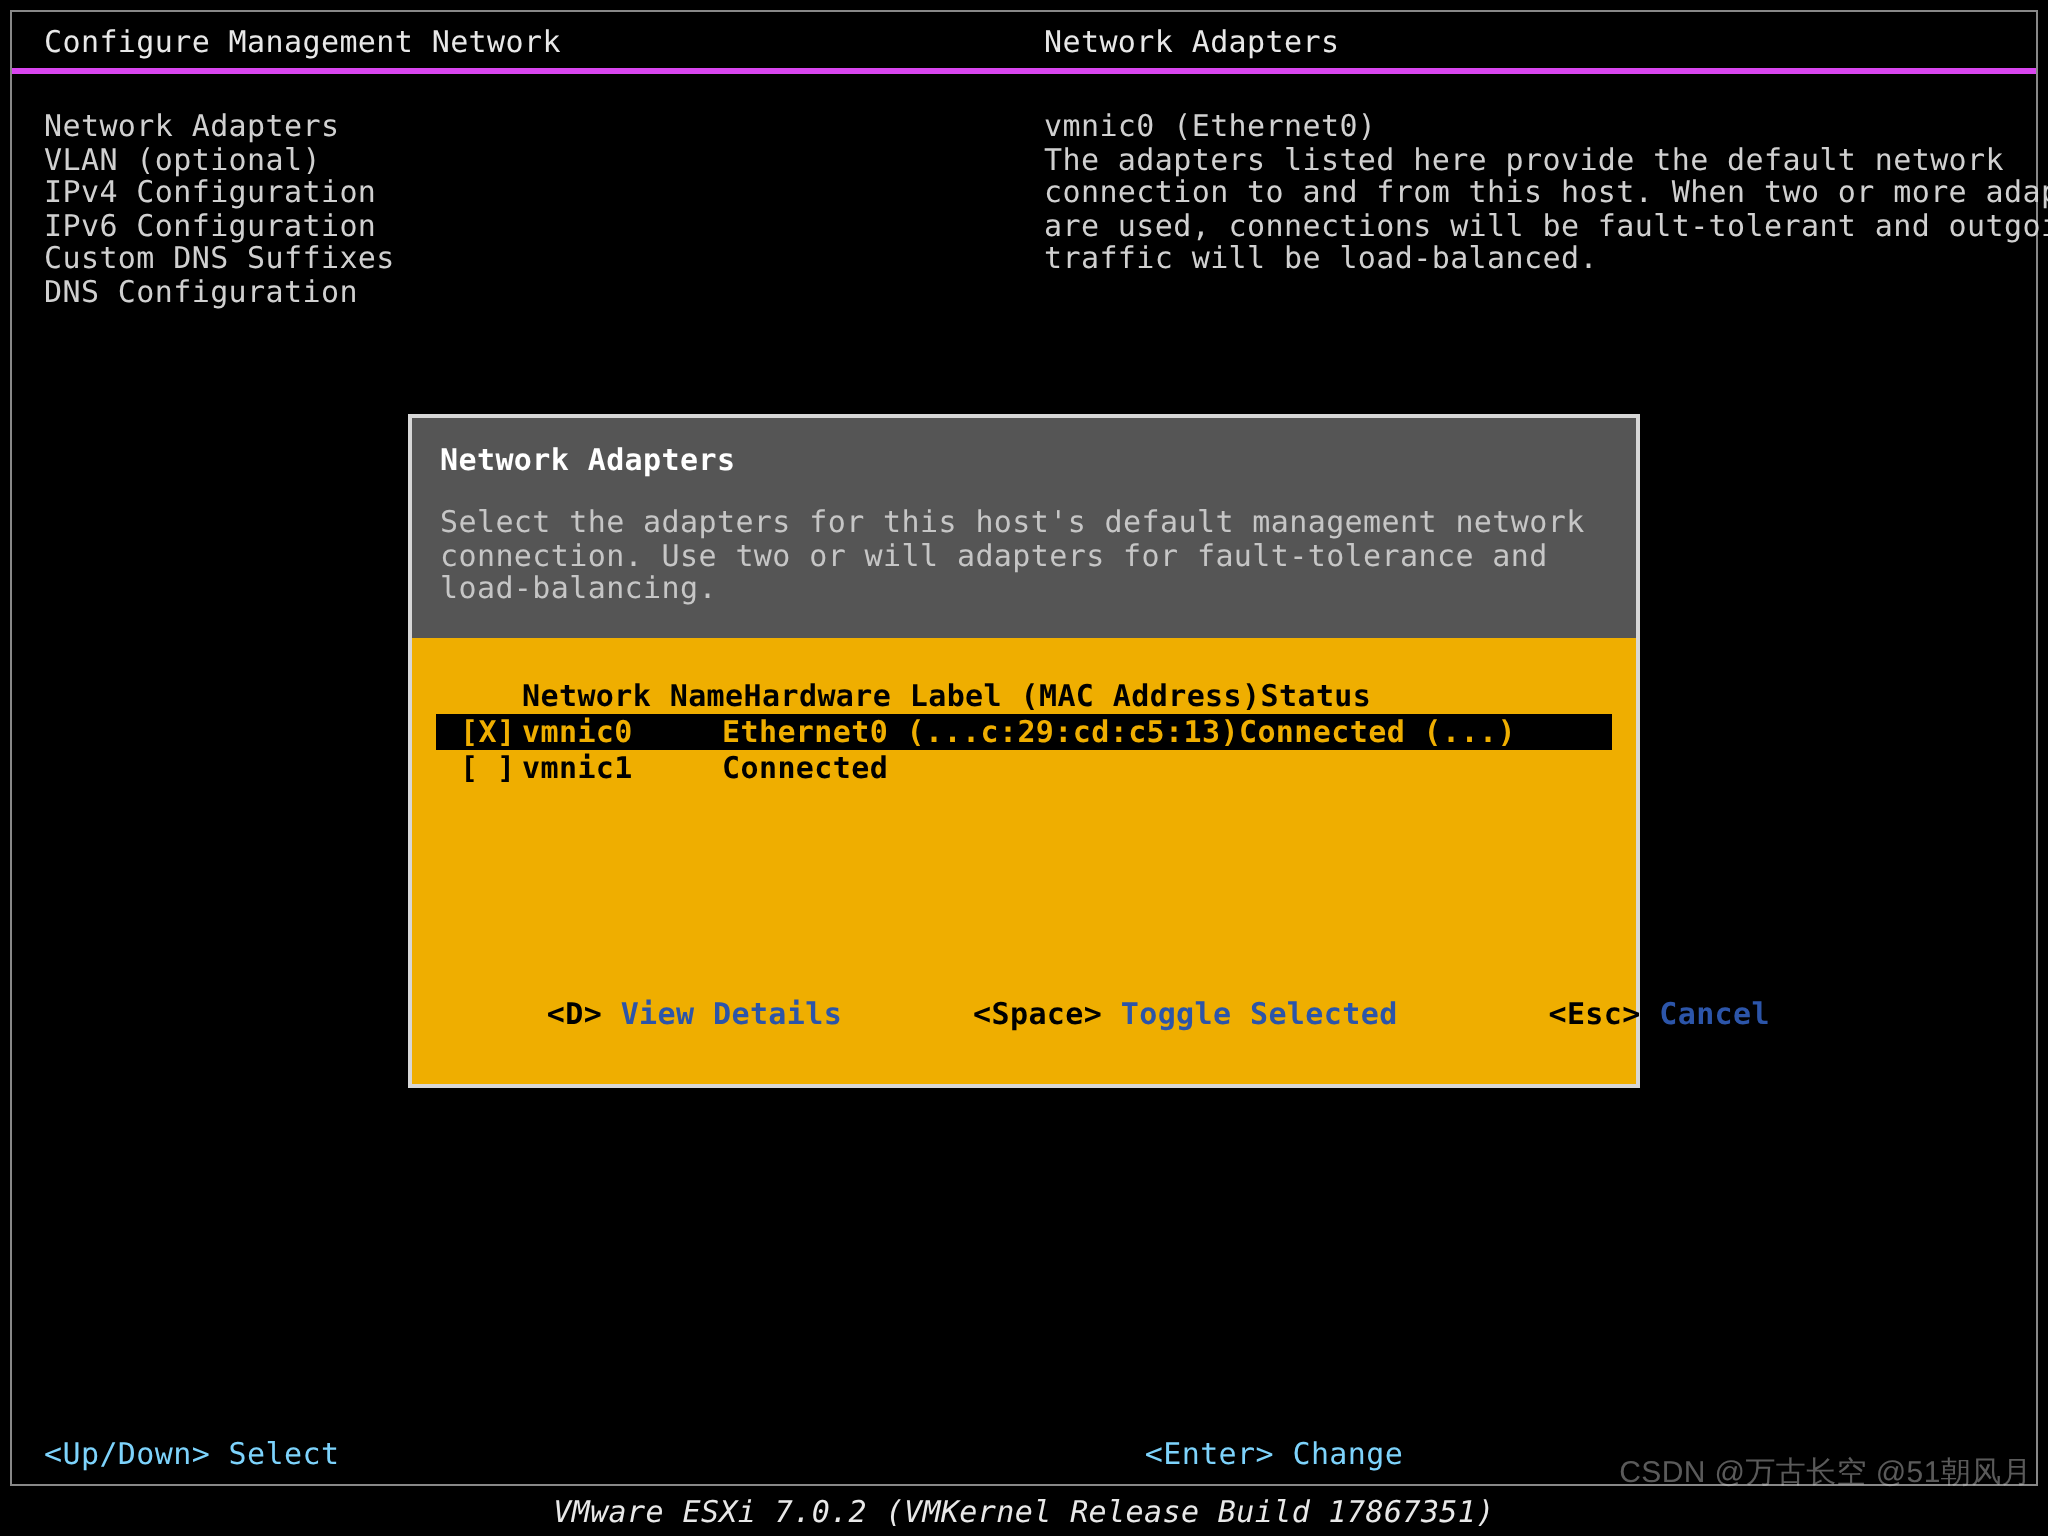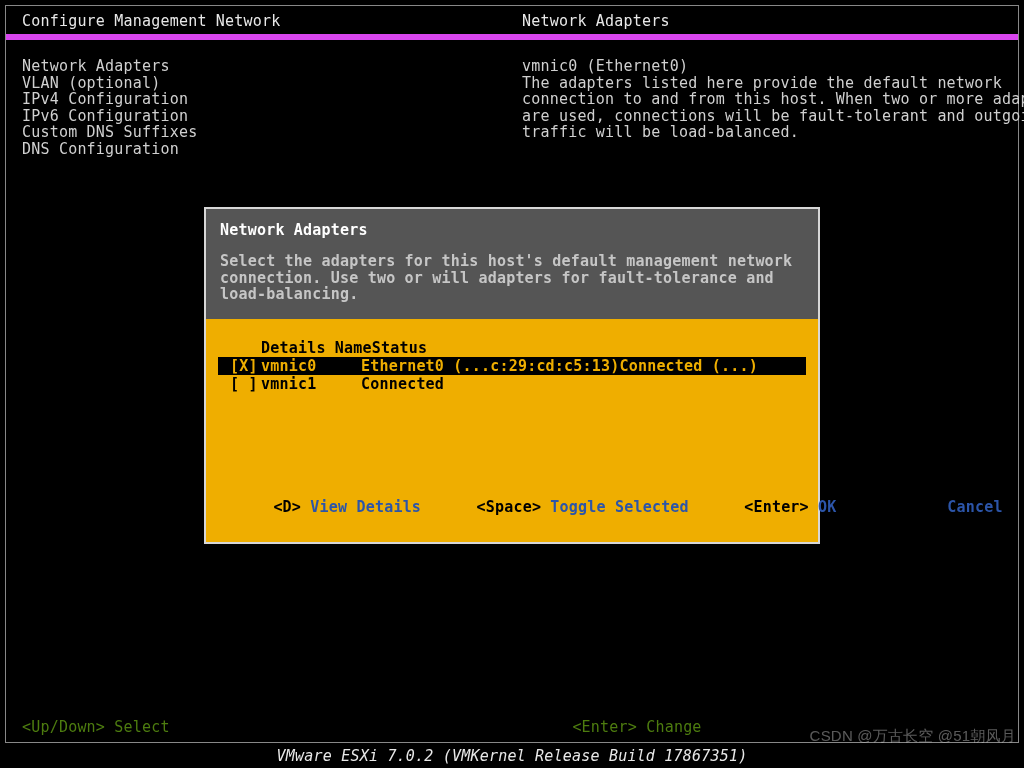--- a/index.html
+++ b/index.html
@@ -16,42 +16,42 @@
   .frame {
     position: absolute;
     left: 5px; top: 5px; right: 5px; bottom: 25px;
     border: 1px solid #888;
   }
 
   
   .header {
     display: flex;
     padding: 6px 16px 4px 16px;
-    border-bottom: 6px solid #d946ef;
+    border-bottom: 3px solid #d946ef;
     color: #e8e8e8;
   }
   .header .left  { flex: 0 0 500px; }
   .header .right { flex: 1; }
 
   
   .body {
     display: flex;
     padding: 18px 16px 0 16px;
   }
   .col-left  { flex: 0 0 500px; color: #d0d0d0; line-height: 1.1; }
   .col-right { flex: 1; color: #d0d0d0; line-height: 1.1; }
   .col-left .item, .col-right .line { white-space: pre; }
 
   
   .footer {
     position: absolute;
     left: 16px; right: 16px; bottom: 6px;
     display: flex;
     justify-content: space-between;
-    color: #4d7c0f;
+    color: #7dd3fc;
   }
   .footer .mid { text-align: center; flex: 1; }
   .footer .l, .footer .r { flex: 0 0 250px; }
   .footer .r { text-align: right; }
 
   
   .version {
     position: absolute;
     bottom: 3px; left: 0; right: 0;
     text-align: center;
@@ -82,31 +82,32 @@
     font-weight: bold;
   }
   .dialog .dlg-header {
     background: #555;
     color: #fff;
     padding: 12px 14px 16px 14px;
     font-weight: bold;
   }
   .dialog .dlg-header .subtitle {
     color: #c6c6c6;
-    font-weight: bold;
+    font-weight: normal;
     margin-top: 14px;
     line-height: 1.1;
   }
   .dialog .dlg-body {
     flex: 1;
     padding: 20px 12px 6px 12px;
   }
   .dialog .kbd-row {
     padding: 0 12px 8px 12px;
     display: flex;
+    gap: 10px;
     color: #000;
   }
   .dialog .kbd-row .group { white-space: pre; }
   .dialog .kbd-row .key { color: #000; }
   .dialog .kbd-row .act { color: #2c55a9; }
   .dialog .kbd-row .spacer { flex: 1; }
 
   
   .tbl-head, .tbl-row {
     display: flex;
@@ -172,21 +173,22 @@
     <div class="subtitle">
       <div>Select the adapters for this host's default management network</div>
       <div>connection. Use two or will adapters for fault-tolerance and</div>
       <div>load-balancing.</div>
     </div>
   </div>
 
   <div class="dlg-body">
     <div class="tbl-head">
       <span class="c-chk"></span>
-      <span class="c-name">Details Name</span>
+      <span class="c-name">Network Name</span>
+      <span class="c-label">Hardware Label (MAC Address)</span>
       <span class="c-stat">Status</span>
     </div>
 
     <div class="tbl-row selected">
       <span class="c-chk">[X]</span>
       <span class="c-name">vmnic0</span>
       <span class="c-label">Ethernet0 (...c:29:cd:c5:13)</span>
       <span class="c-stat">Connected (...)</span>
     </div>
     <div class="tbl-row">
@@ -198,19 +200,16 @@
 
   <div class="kbd-row">
     <span class="group">
       <span class="key">&lt;D&gt;</span> <span class="act">View Details</span>
     </span>
     <span class="group">
       <span class="key">&lt;Space&gt;</span> <span class="act">Toggle Selected</span>
     </span>
     <span class="spacer"></span>
     <span class="group">
-      <span class="key">&lt;Enter&gt;</span> <span class="act">OK</span>
-    </span>
-    <span class="group">
       <span class="key">&lt;Esc&gt;</span> <span class="act">Cancel</span>
     </span>
   </div>
 </div>
 
 </body></html>

